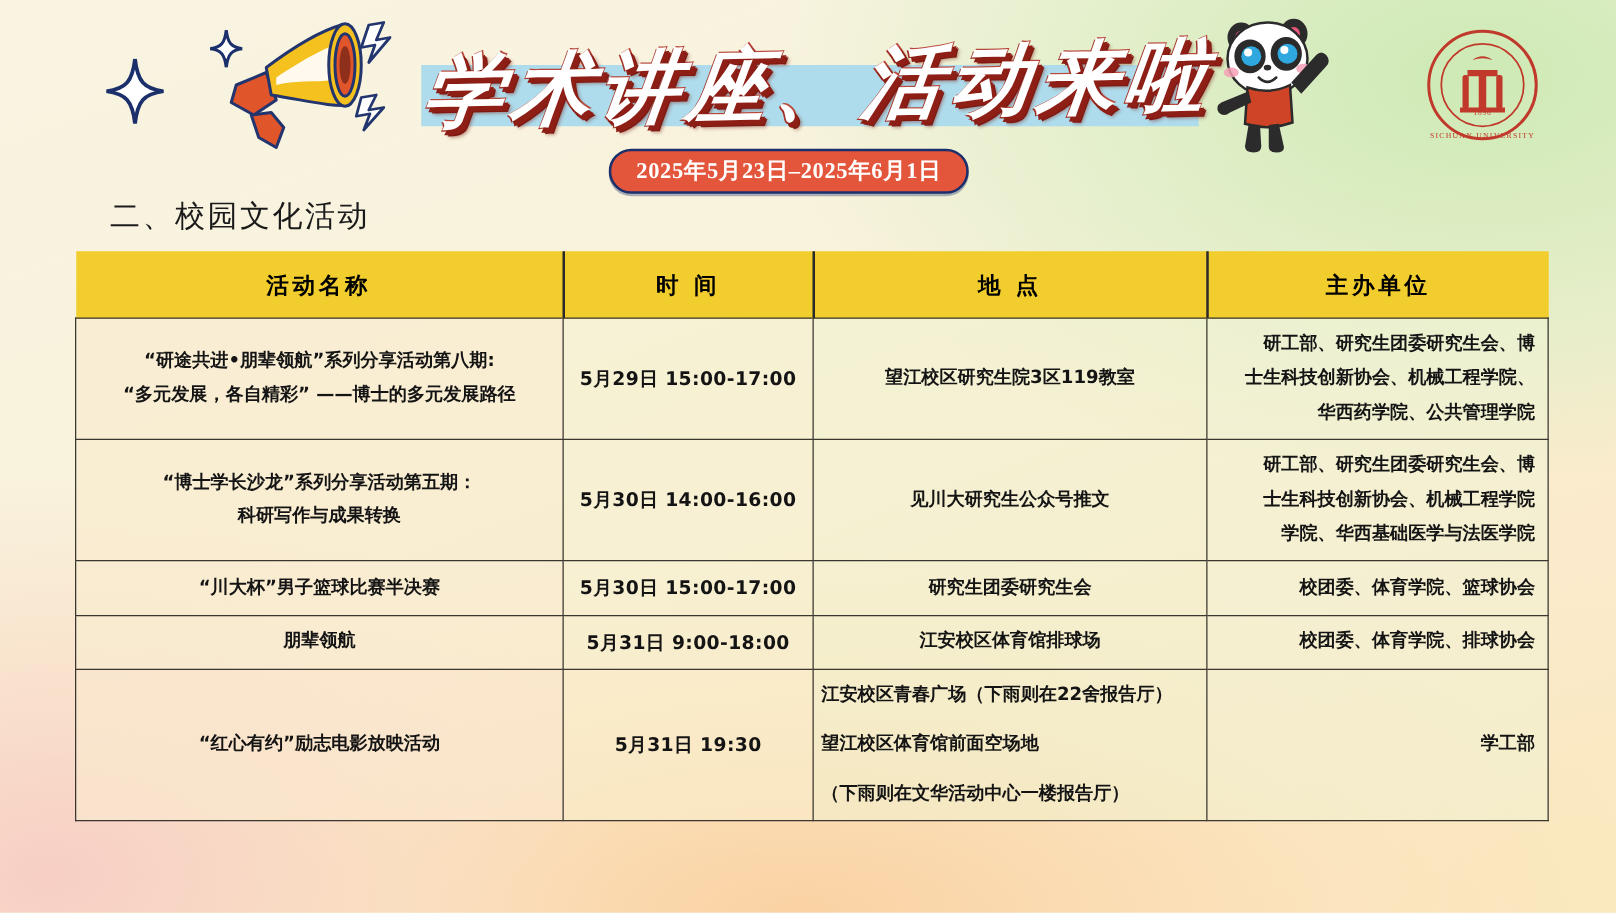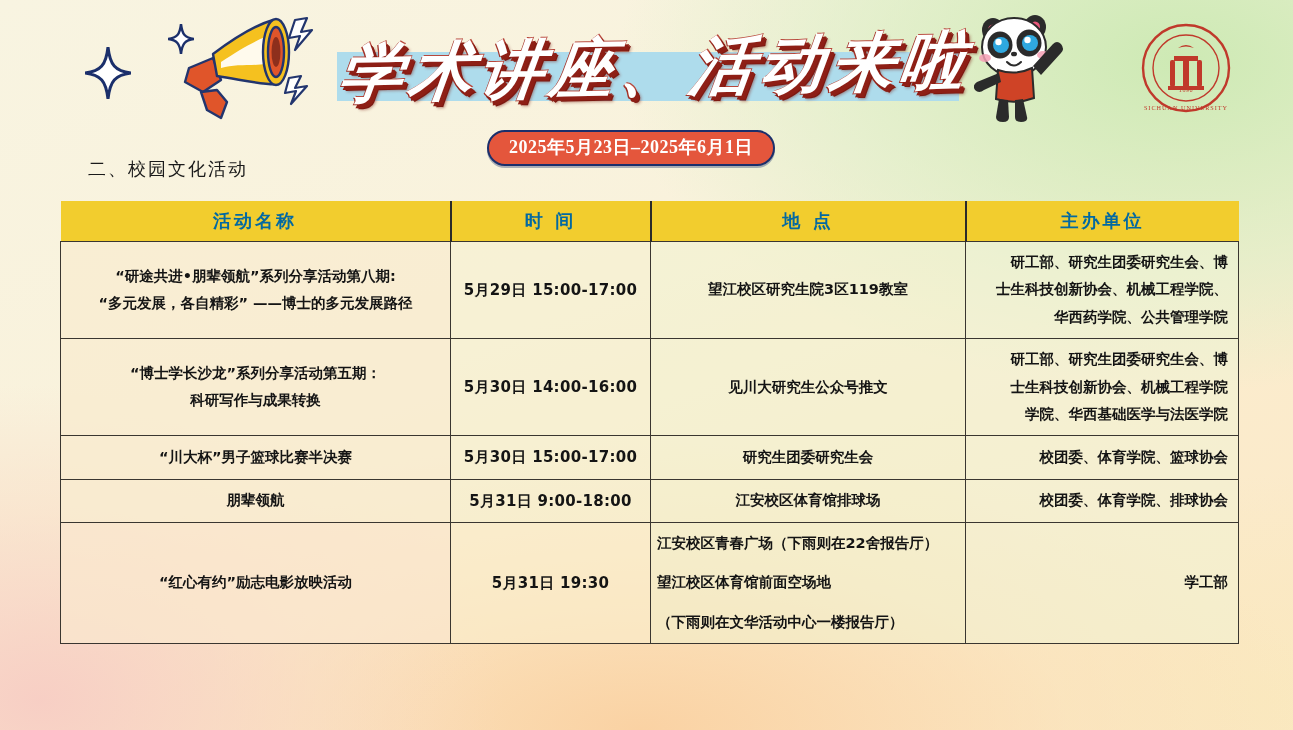--- a/index.html
+++ b/index.html
@@ -42,51 +42,51 @@
     letter-spacing:6px;
     color:#ffffff;
     text-align:center;line-height:92px;white-space:nowrap;
     text-shadow:
       3px 3px 0 #8e1f16, 4px 4px 0 #8e1f16, 2px 4px 0 #8e1f16,
       5px 5px 0 #7d1a12, -1px 1px 0 #a4342a, 1px -1px 0 #b8483c,
       6px 6px 3px rgba(120,25,15,0.45);
     transform:skewX(-8deg) rotate(-1.2deg);
   }
   #date-badge{
-    position:absolute;left:487px;top:130px;
+    position:absolute;left:487px;top:119px;
     padding:3px 20px 5px;
     background:#e4563c;
     border:2.5px solid #1b2f6b;
     border-radius:22px;
     color:#ffffff;
     font-family:"Liberation Serif","DejaVu Serif",serif;
     font-size:18px;font-weight:bold;letter-spacing:0.5px;
     box-shadow:0 2px 0 rgba(27,47,107,0.35);
     white-space:nowrap;
   }
 
   
   #section-heading{
     position:absolute;left:88px;top:157px;
     font-family:"DejaVu Sans","Liberation Sans",sans-serif;
-    font-size:18px;color:#1a1a1a;letter-spacing:2px;
+    font-size:24px;color:#1a1a1a;letter-spacing:2px;
     font-weight:500;
   }
 
   
   #table-wrap{position:absolute;left:60px;top:201px;width:1178px;}
   table{border-collapse:collapse;width:1178px;table-layout:fixed;}
   col.c0{width:390px}col.c1{width:200px}col.c2{width:315px}col.c3{width:273px}
 
   thead th{
     background:#f2cd2e;
-    color:#0369a1;
+    color:#000000;
     font-family:"DejaVu Sans","Liberation Sans",sans-serif;
     font-weight:bold;font-size:18px;letter-spacing:3px;
-    height:40px;padding:0;border:none;
+    height:53px;padding:0;border:none;
     border-right:2px solid #2a2a2a;
     text-align:center;vertical-align:middle;
   }
   thead th:last-child{border-right:none;}
   thead tr{border:none;}
 
   tbody td{
     border:1.6px solid #3a3630;
     padding:8px 10px;
     text-align:center;vertical-align:middle;

